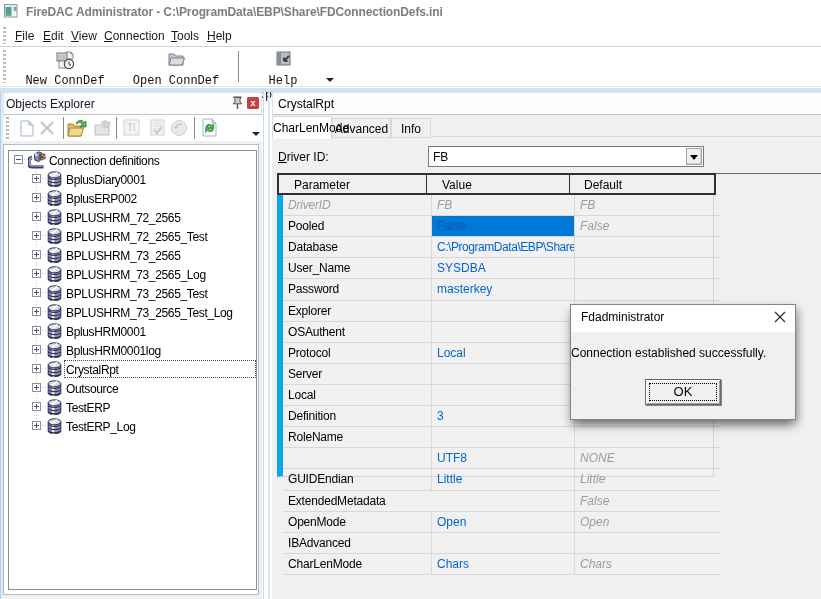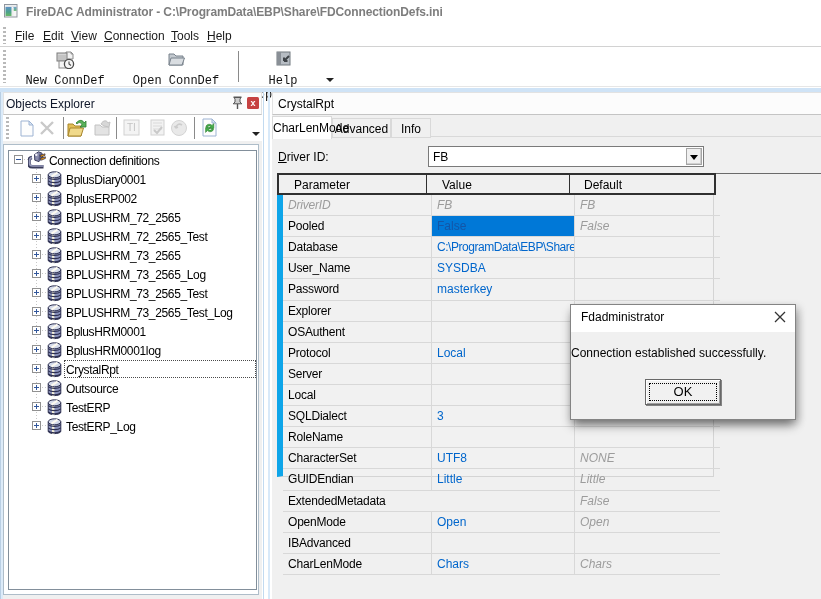--- a/index.html
+++ b/index.html
@@ -509,31 +509,30 @@
       <div class="gcell gc1">Server</div>
       <div class="gcell gc2"></div>
       <div class="gcell gc3"></div>
     </div>
     <div class="grow" style="top:190.00px;height:21.11px">
       <div class="gcell gc1">Local</div>
       <div class="gcell gc2"></div>
       <div class="gcell gc3"></div>
     </div>
     <div class="grow" style="top:211.11px;height:21.11px">
-      <div class="gcell gc1">SQLDialect</div>
+      <div class="gcell gc1">Definition</div>
       <div class="gcell gc2">3</div>
       <div class="gcell gc3"></div>
     </div>
     <div class="grow" style="top:232.22px;height:21.11px">
       <div class="gcell gc1">RoleName</div>
       <div class="gcell gc2"></div>
       <div class="gcell gc3"></div>
     </div>
     <div class="grow" style="top:253.33px;height:21.11px">
-      <div class="gcell gc1">CharacterSet</div>
       <div class="gcell gc2">UTF8</div>
       <div class="gcell gc3">NONE</div>
     </div>
     <div class="grow" style="top:274.44px;height:21.11px">
       <div class="gcell gc1">GUIDEndian</div>
       <div class="gcell gc2">Little</div>
       <div class="gcell gc3">Little</div>
     </div>
     <div class="grow" style="top:295.56px;height:21.11px">
       <div class="gcell gc1">ExtendedMetadata</div>

